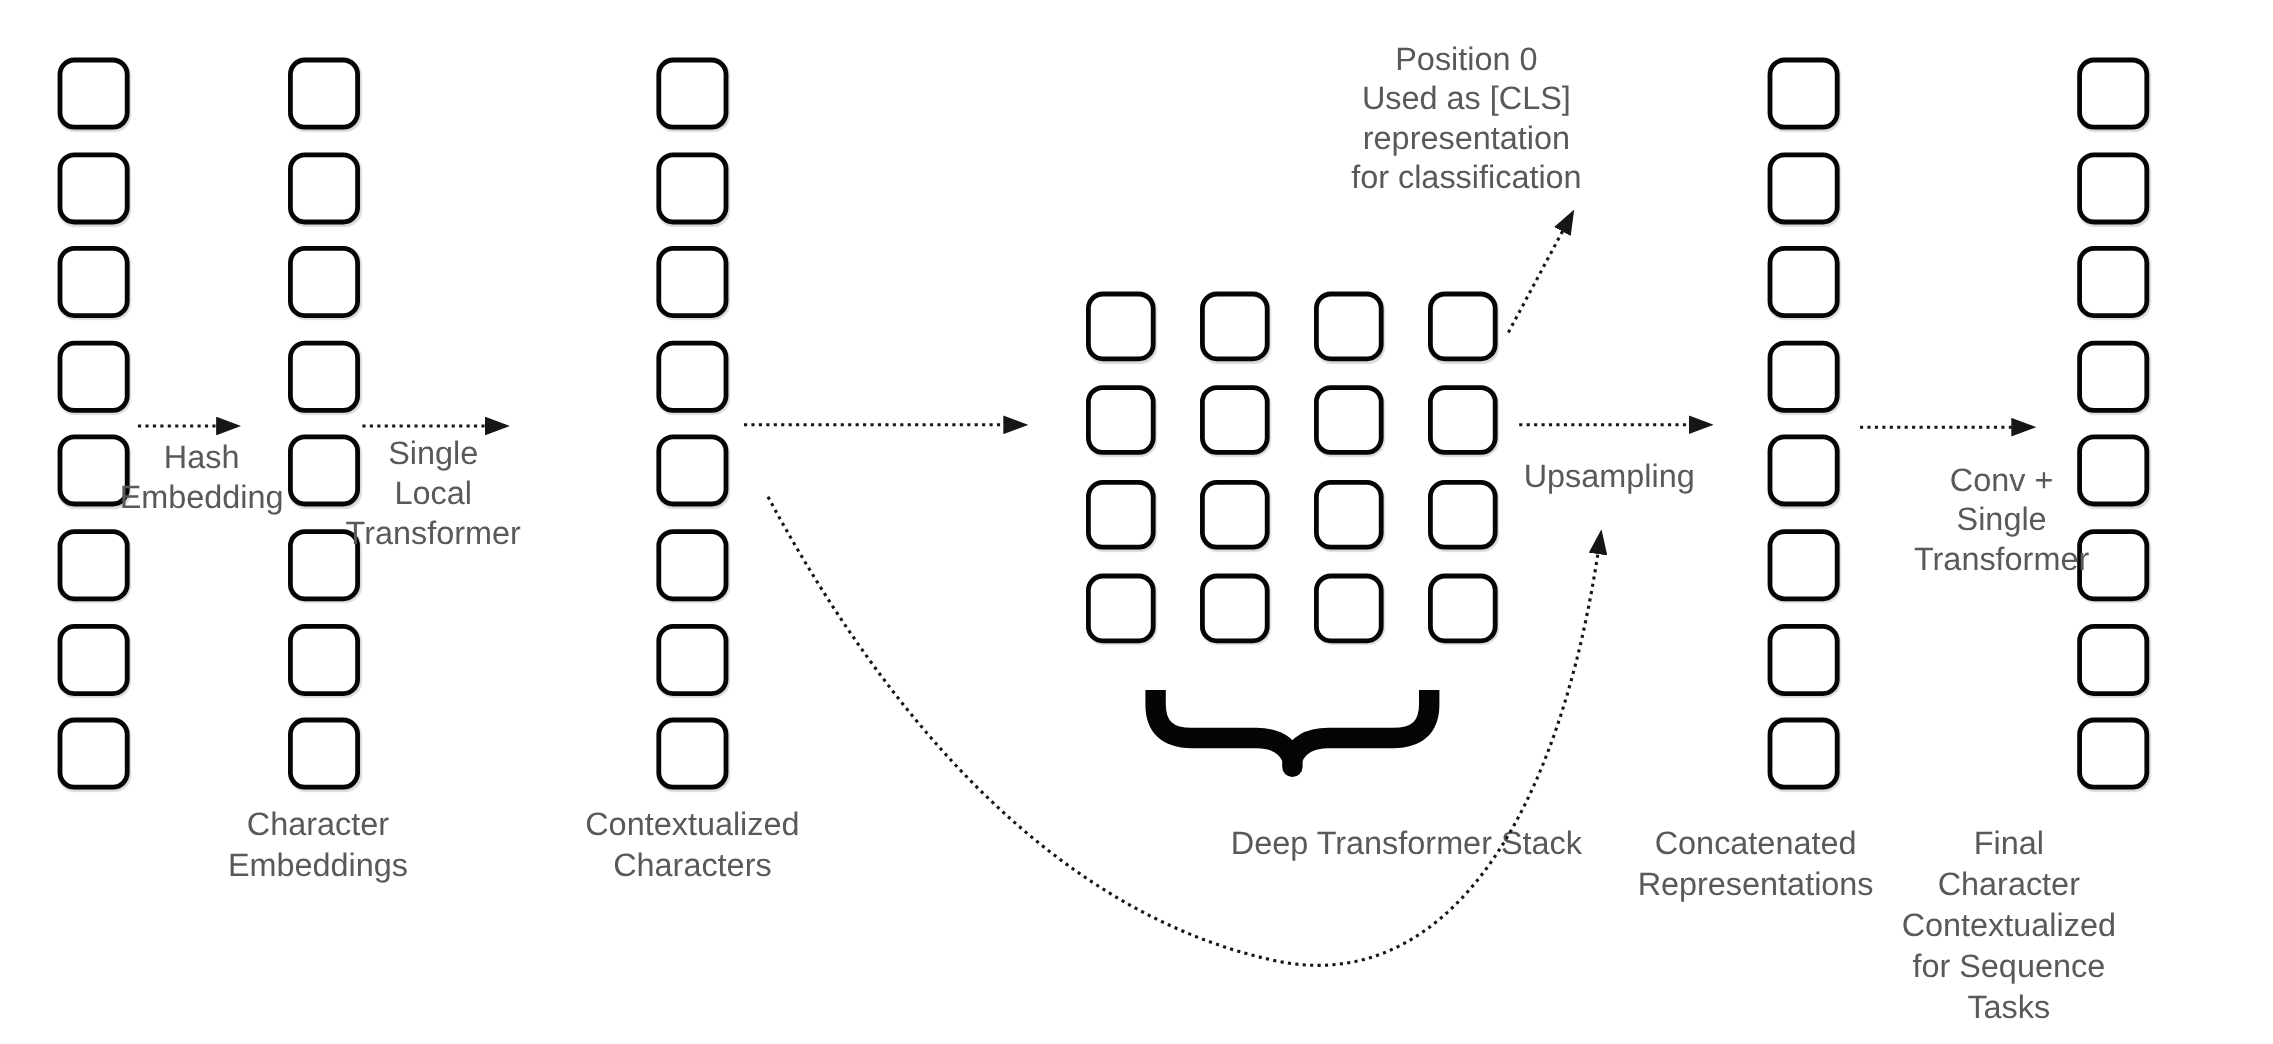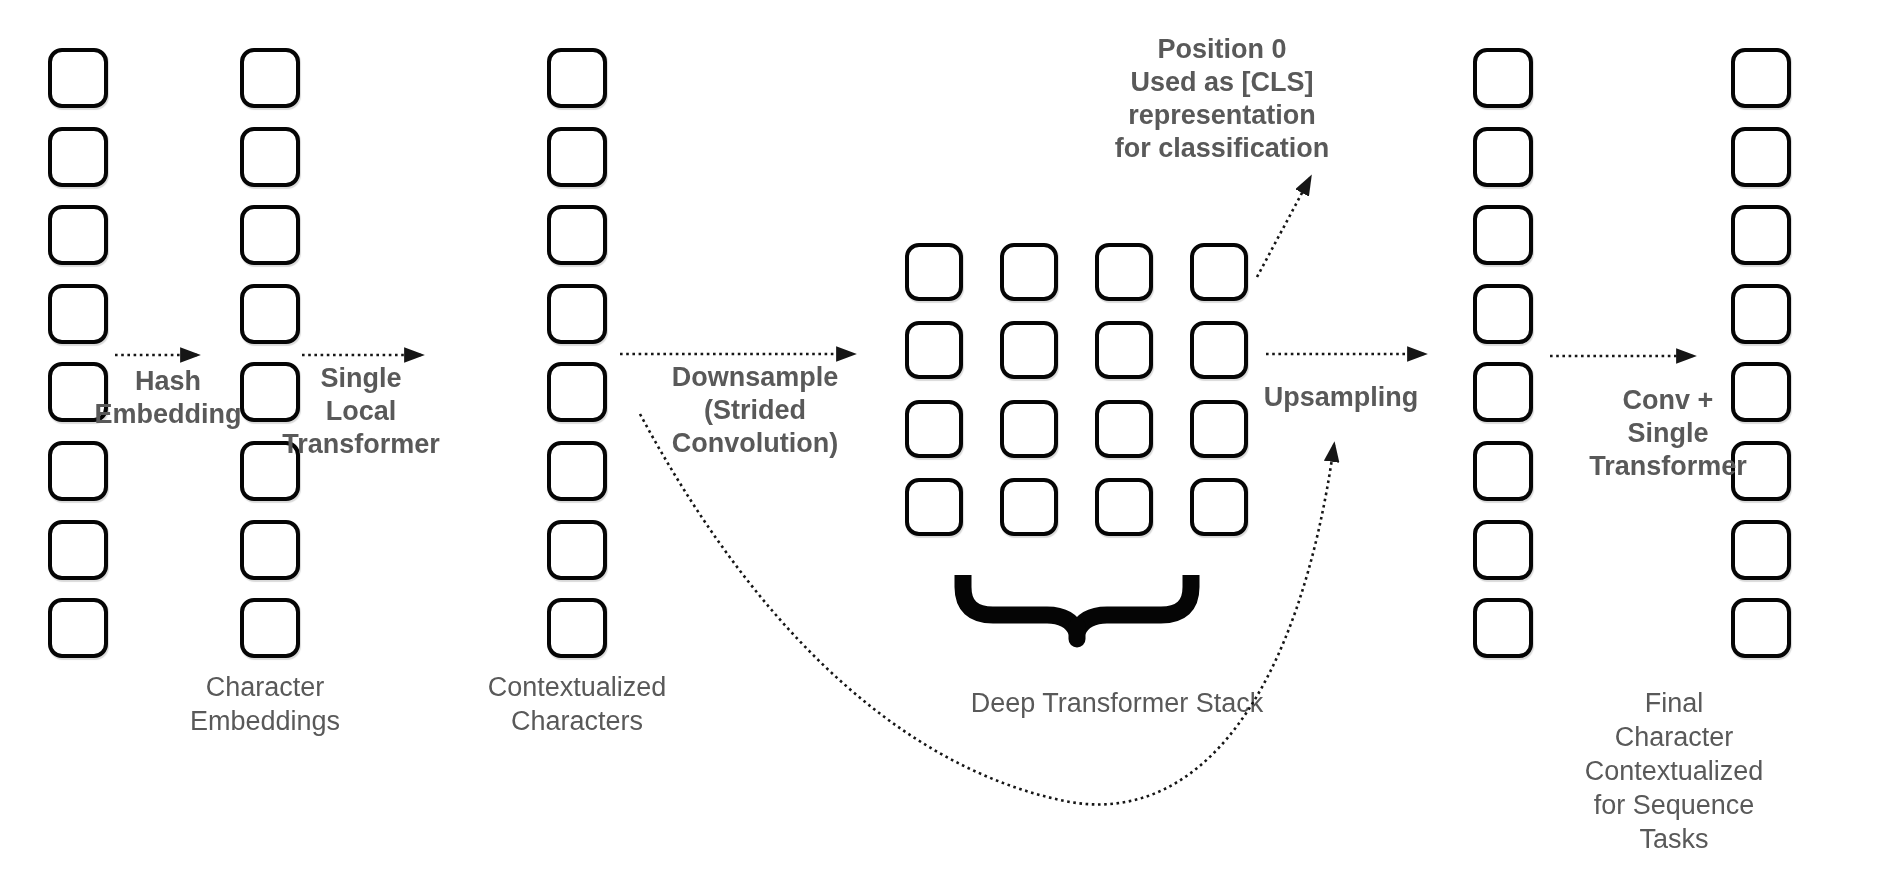--- a/index.html
+++ b/index.html
@@ -22,27 +22,27 @@
     display:grid;grid-template-columns:repeat(4,58px);grid-auto-rows:58px;
     column-gap:37px;row-gap:20.3px;
   }
   #dtgrid .box{width:58px;height:58px;}
   
   .lbl{
     position:absolute;transform:translateX(-50%);
     color:#595959;font-size:27px;line-height:34px;
     text-align:center;white-space:pre-line;
   }
-  .plbl{line-height:33px;font-weight:bold;}
+  .plbl{line-height:33px;}
   .lbl-codepoint{left:72px;top:670px;}
   .lbl-charemb{left:265px;top:670px;}
   .lbl-ctx{left:577px;top:670px;}
   .lbl-concat{left:1463px;top:686px;}
   .lbl-final{left:1674px;top:686px;}
-  .lbl-dts{left:1085px;top:686px;margin-left:32px;}
+  .lbl-dts{left:1140px;top:686px;margin-left:32px;}
   .lbl-hash{left:168px;top:365px;}
   .lbl-slt{left:361px;top:362px;}
   .lbl-down{left:755px;top:361px;}
   .lbl-ups{left:1341px;top:381px;text-align:right;}
   .lbl-conv{left:1668px;top:384px;}
   .lbl-cls{left:1222px;top:33px;}
   
   #overlay{position:absolute;left:0;top:0;pointer-events:none;}
   .arrow{stroke:#161616;stroke-width:2.6;fill:none;stroke-dasharray:2.6 3.6;}
   .brace{stroke:#050505;fill:none;}
@@ -119,34 +119,33 @@
       <div class="box"></div>
       <div class="box"></div>
       <div class="box"></div>
       <div class="box"></div>
     </div>
 
   <div class="lbl lbl-charemb">Character
 Embeddings</div>
   <div class="lbl lbl-ctx">Contextualized
 Characters</div>
+  <div class="lbl lbl-concat">Concatenated
+Representations</div>
   <div class="lbl lbl-final">Final
 Character
 Contextualized
 for Sequence Tasks</div>
   <div class="lbl lbl-dts">Deep Transformer Stack</div>
 
   <div class="lbl plbl lbl-hash">Hash
 Embedding</div>
   <div class="lbl plbl lbl-slt">Single
 Local
 Transformer</div>
-  <div class="lbl plbl lbl-down">Downsample
-(Strided
-Convolution)</div>
   <div class="lbl plbl lbl-ups">Upsampling</div>
   <div class="lbl plbl lbl-conv">Conv +
 Single
 Transformer</div>
   <div class="lbl plbl lbl-cls">Position 0
 Used as [CLS]
 representation
 for classification</div>
 
   <svg id="overlay" width="1894" height="870" viewBox="0 0 1894 870">

